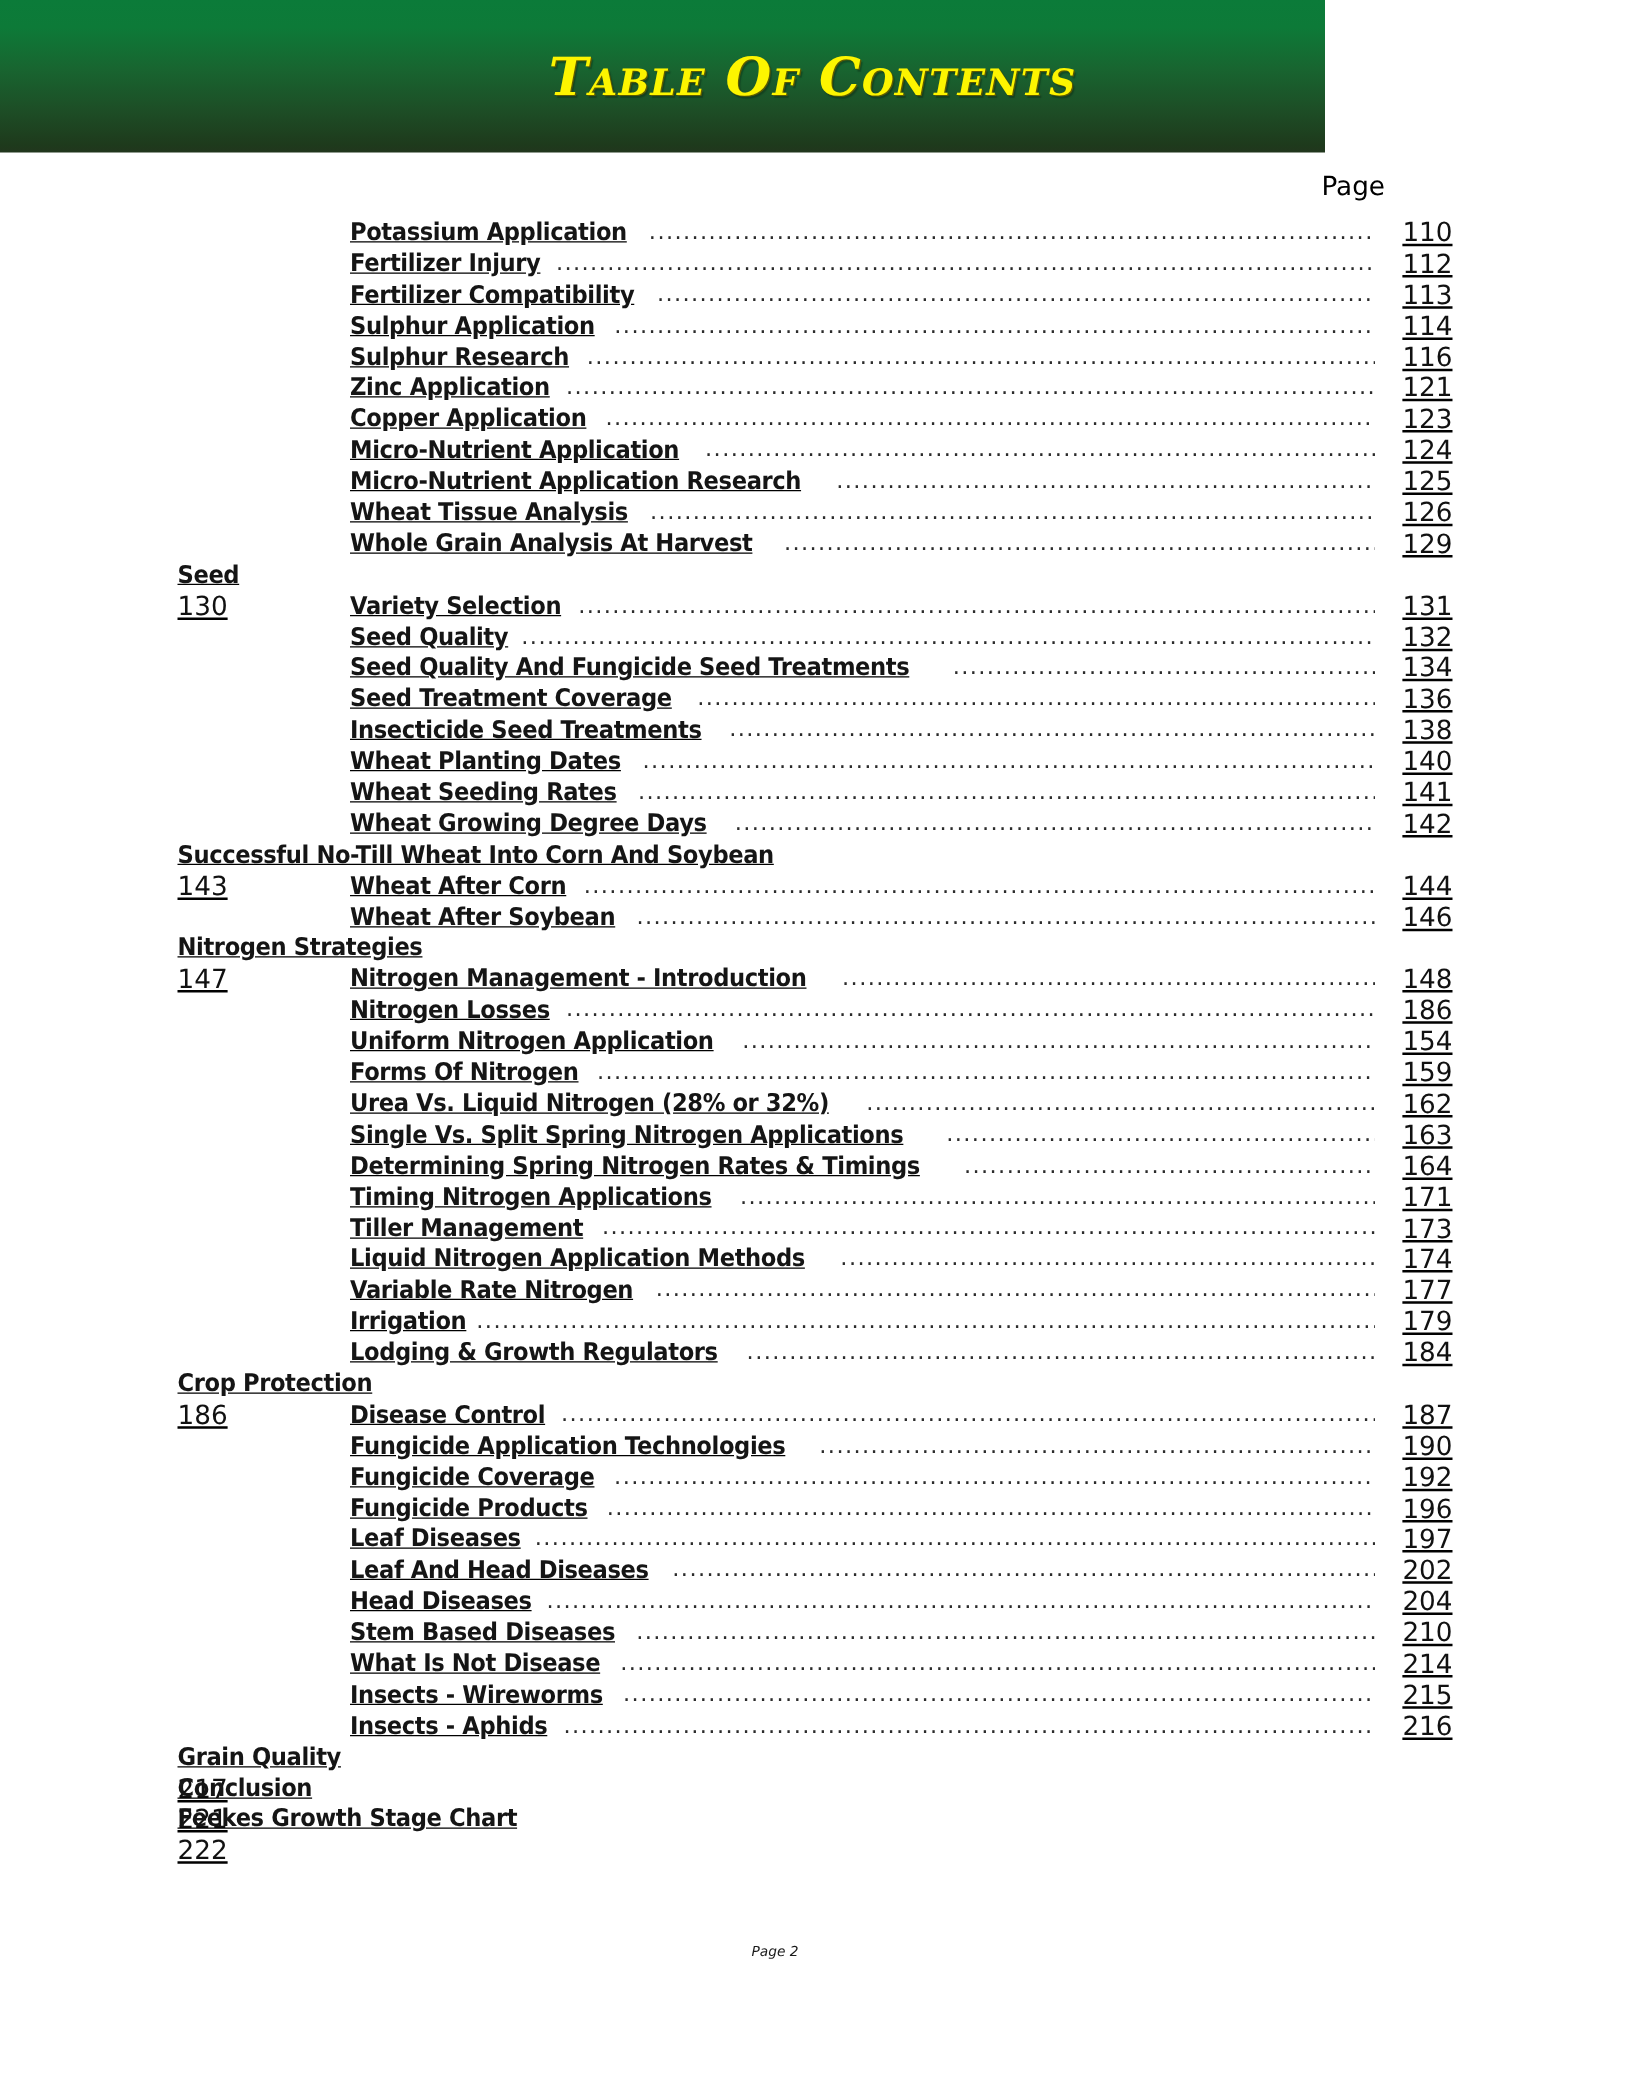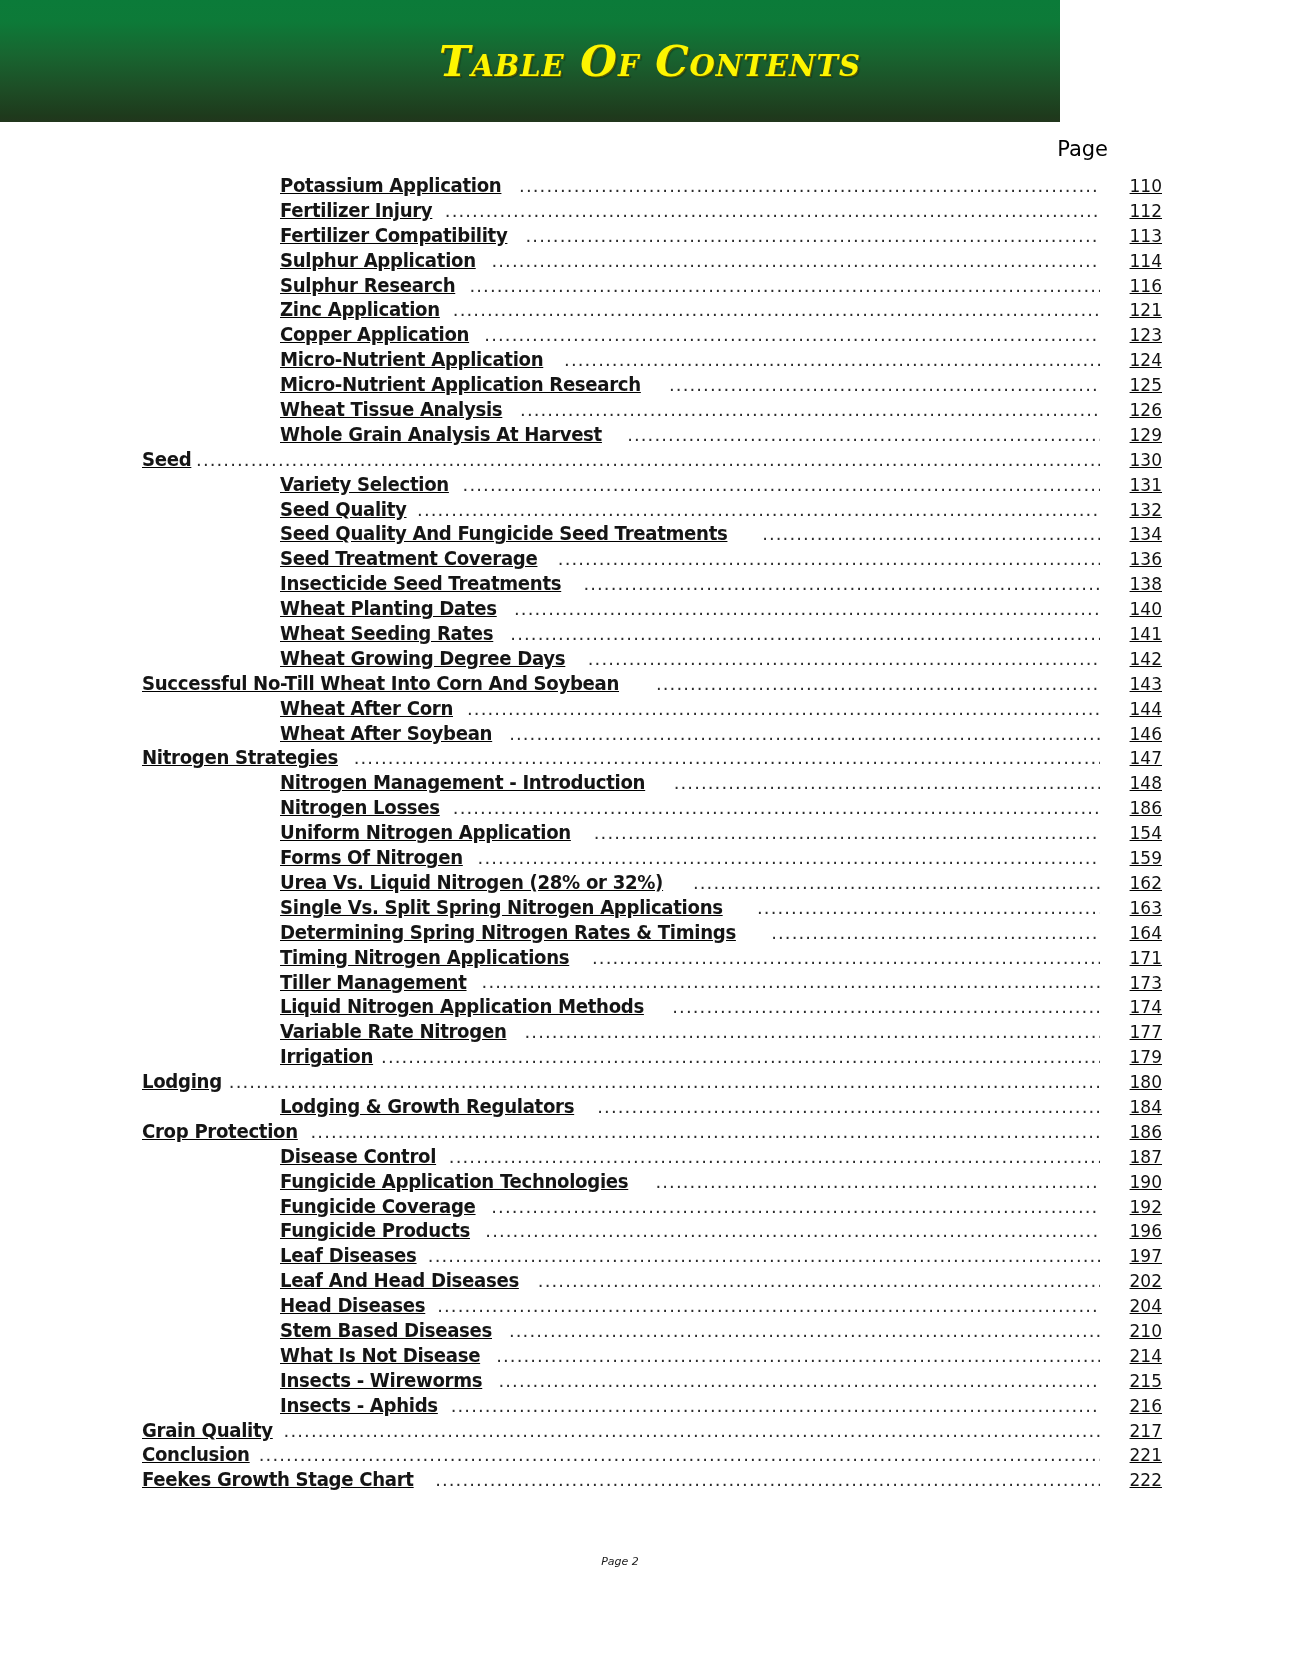--- a/index.html
+++ b/index.html
@@ -115,27 +115,27 @@
     letter-spacing: 1.1px;
     white-space: nowrap;
     line-height: 24.9px;
   }
 
   .toc-page {
     flex: 0 0 62px;
     text-align: right;
     font-family: "DejaVu Sans", sans-serif;
     font-weight: normal;
-    font-size: 17px;
+    font-size: 21px;
     color: #111;
     padding-right: 0;
   }
 
   
-  .lvl-0 { padding-left: 142px; padding-right: 138px; }
+  .lvl-0 { padding-left: 142px; padding-right: 138px; flex-direction: column; }
   .lvl-1 { padding-left: 280px; padding-right: 138px; }
 
   
   .footer {
     position: absolute;
     bottom: 90px;
     left: 0;
     width: 1240px;
     text-align: center;
     font-family: "DejaVu Sans", sans-serif;
@@ -327,25 +327,20 @@
       <li class="toc-row lvl-1">
         <span class="toc-label">Variable Rate Nitrogen</span>
         <span class="toc-dots"></span>
         <span class="toc-page">177</span>
       </li>
       <li class="toc-row lvl-1">
         <span class="toc-label">Irrigation</span>
         <span class="toc-dots"></span>
         <span class="toc-page">179</span>
       </li>
-      <li class="toc-row lvl-0">
-        <span class="toc-label">Lodging</span>
-        <span class="toc-dots"></span>
-        <span class="toc-page">180</span>
-      </li>
       <li class="toc-row lvl-1">
         <span class="toc-label">Lodging &amp; Growth Regulators</span>
         <span class="toc-dots"></span>
         <span class="toc-page">184</span>
       </li>
       <li class="toc-row lvl-0">
         <span class="toc-label">Crop Protection</span>
         <span class="toc-dots"></span>
         <span class="toc-page">186</span>
       </li>

